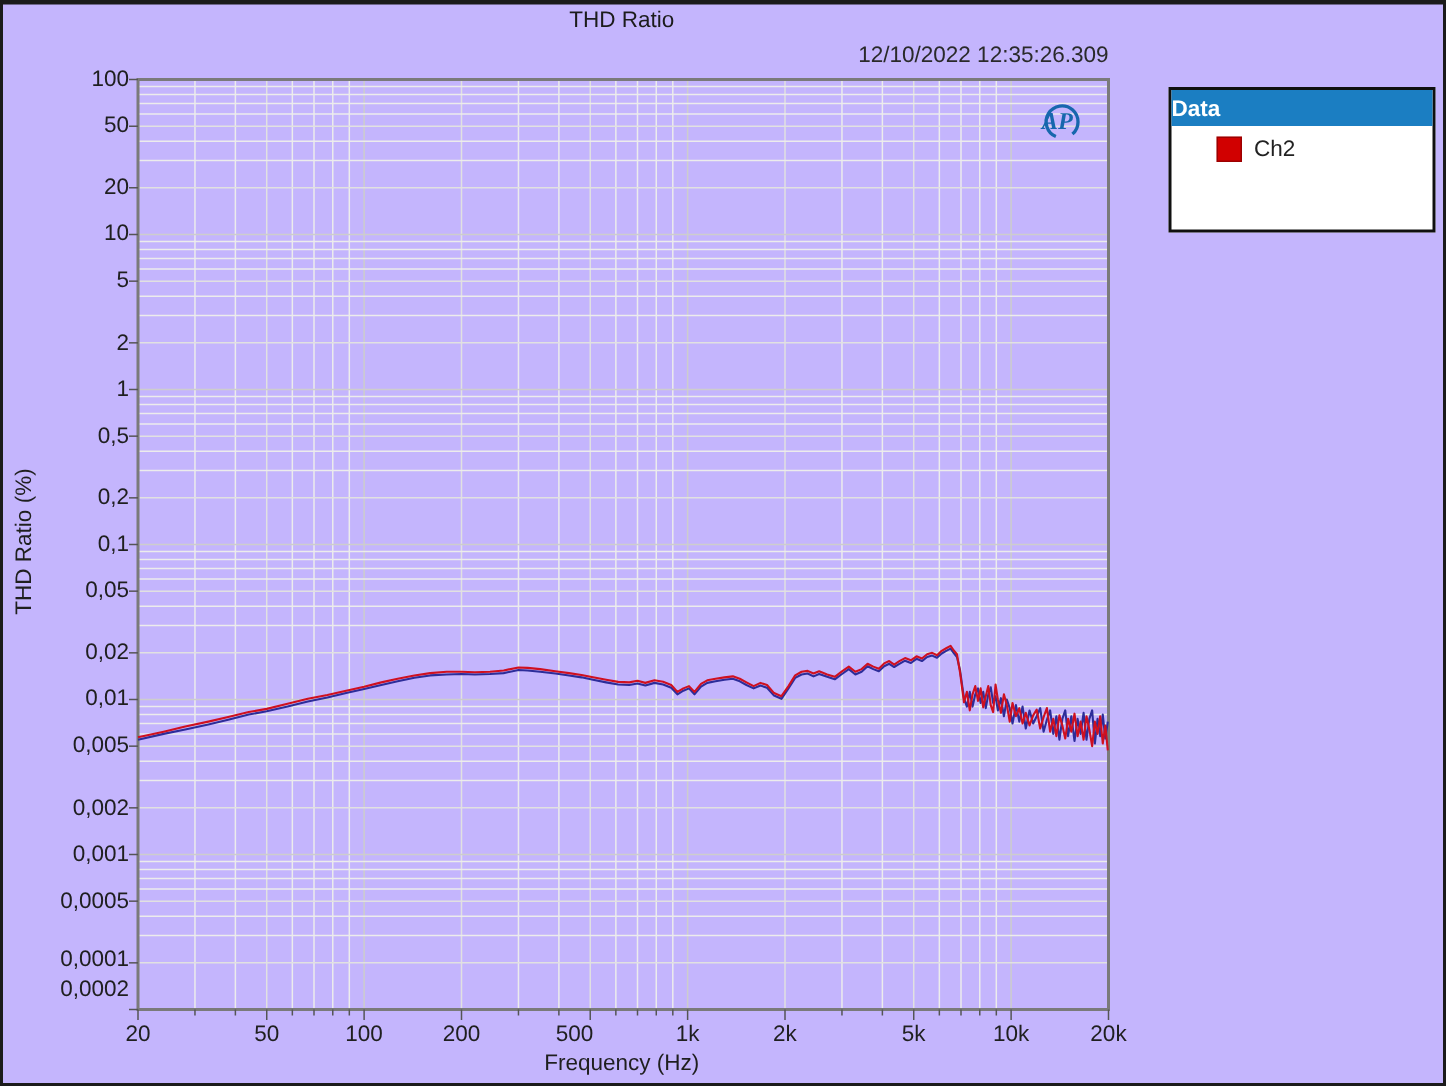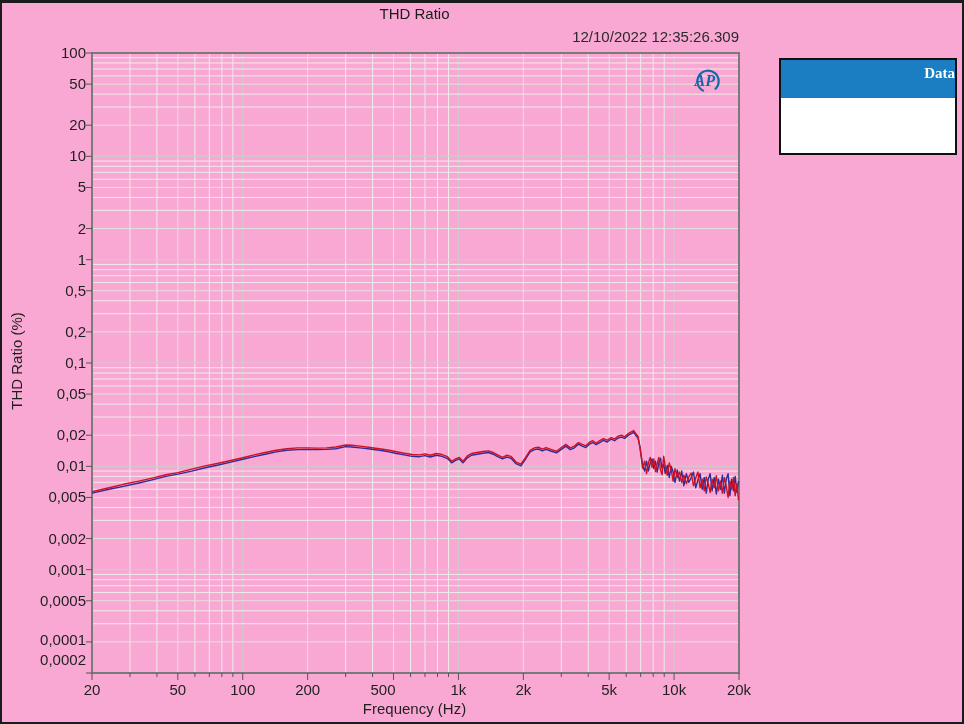--- a/index.html
+++ b/index.html
@@ -1,19 +1,19 @@
 <!DOCTYPE html>
 <html><head>
 <meta charset="utf-8">
 <style>
   html,body{margin:0;padding:0;background:#cfcfcf;}
   .window{
     position:relative;
     width:964px;height:724px;
-    background:#f9a8d4;
+    background:#c4b5fd;
     border:2px solid #1b1b1b;
     border-top-width:3px;
     box-sizing:border-box;
     font-family:"Liberation Sans", sans-serif;
     color:#1f1f1f;
     overflow:hidden;
   }
   .chart-title{
     position:absolute;left:88px;top:2px;width:649px;
     text-align:center;font-size:15px;color:#1c1c1c;
@@ -41,22 +41,22 @@
   .y-axis-title{
     position:absolute;left:14px;top:358px;
     transform:translate(-50%,-50%) rotate(-90deg);
     white-space:nowrap;font-size:15px;color:#1f1f1f;
   }
   .legend{
     position:absolute;left:777px;top:55px;width:178px;height:97px;
     background:#ffffff;border:2px solid #101010;box-sizing:border-box;
   }
   .legend-header{
-    height:38px;line-height:26px;text-align:right;
-    color:#ffffff;font-size:15px;font-weight:bold;font-family:Liberation Serif, serif;
+    height:24px;line-height:26px;text-align:left;
+    color:#ffffff;font-size:15px;font-weight:bold;
   }
   .legend-item{
     display:flex;align-items:center;height:31px;padding-left:30px;
     cursor:default;
   }
   .legend-swatch{
     width:17px;height:17px;margin-right:8px;
     border:1px solid rgba(0,0,0,0.25);box-sizing:border-box;
   }
   .legend-label{font-size:15px;color:#222222;}
@@ -247,15 +247,19 @@
 
   <svg class="ap-logo" viewBox="0 0 40 40">
     <g id="ap-logo-g">
       <path d="M 14 33 A 12.5 12.5 0 1 1 27 31" fill="none" stroke-width="2.6" stroke="#1767ad"></path>
       <text x="3" y="27" font-size="19" font-style="italic" font-weight="bold" font-family="Liberation Serif, serif" fill="#1767ad">AP</text>
     </g>
   </svg>
 
   <div class="legend">
     <div class="legend-header" id="legend-header" style="background: rgb(27, 126, 194);">Data</div>
+    <div class="legend-item">
+      <span class="legend-swatch" id="swatch-1" style="background: rgb(209, 0, 0);"></span>
+      <span class="legend-label">Ch2</span>
+    </div>
   </div>
 
 </div>
 
 </body></html>

